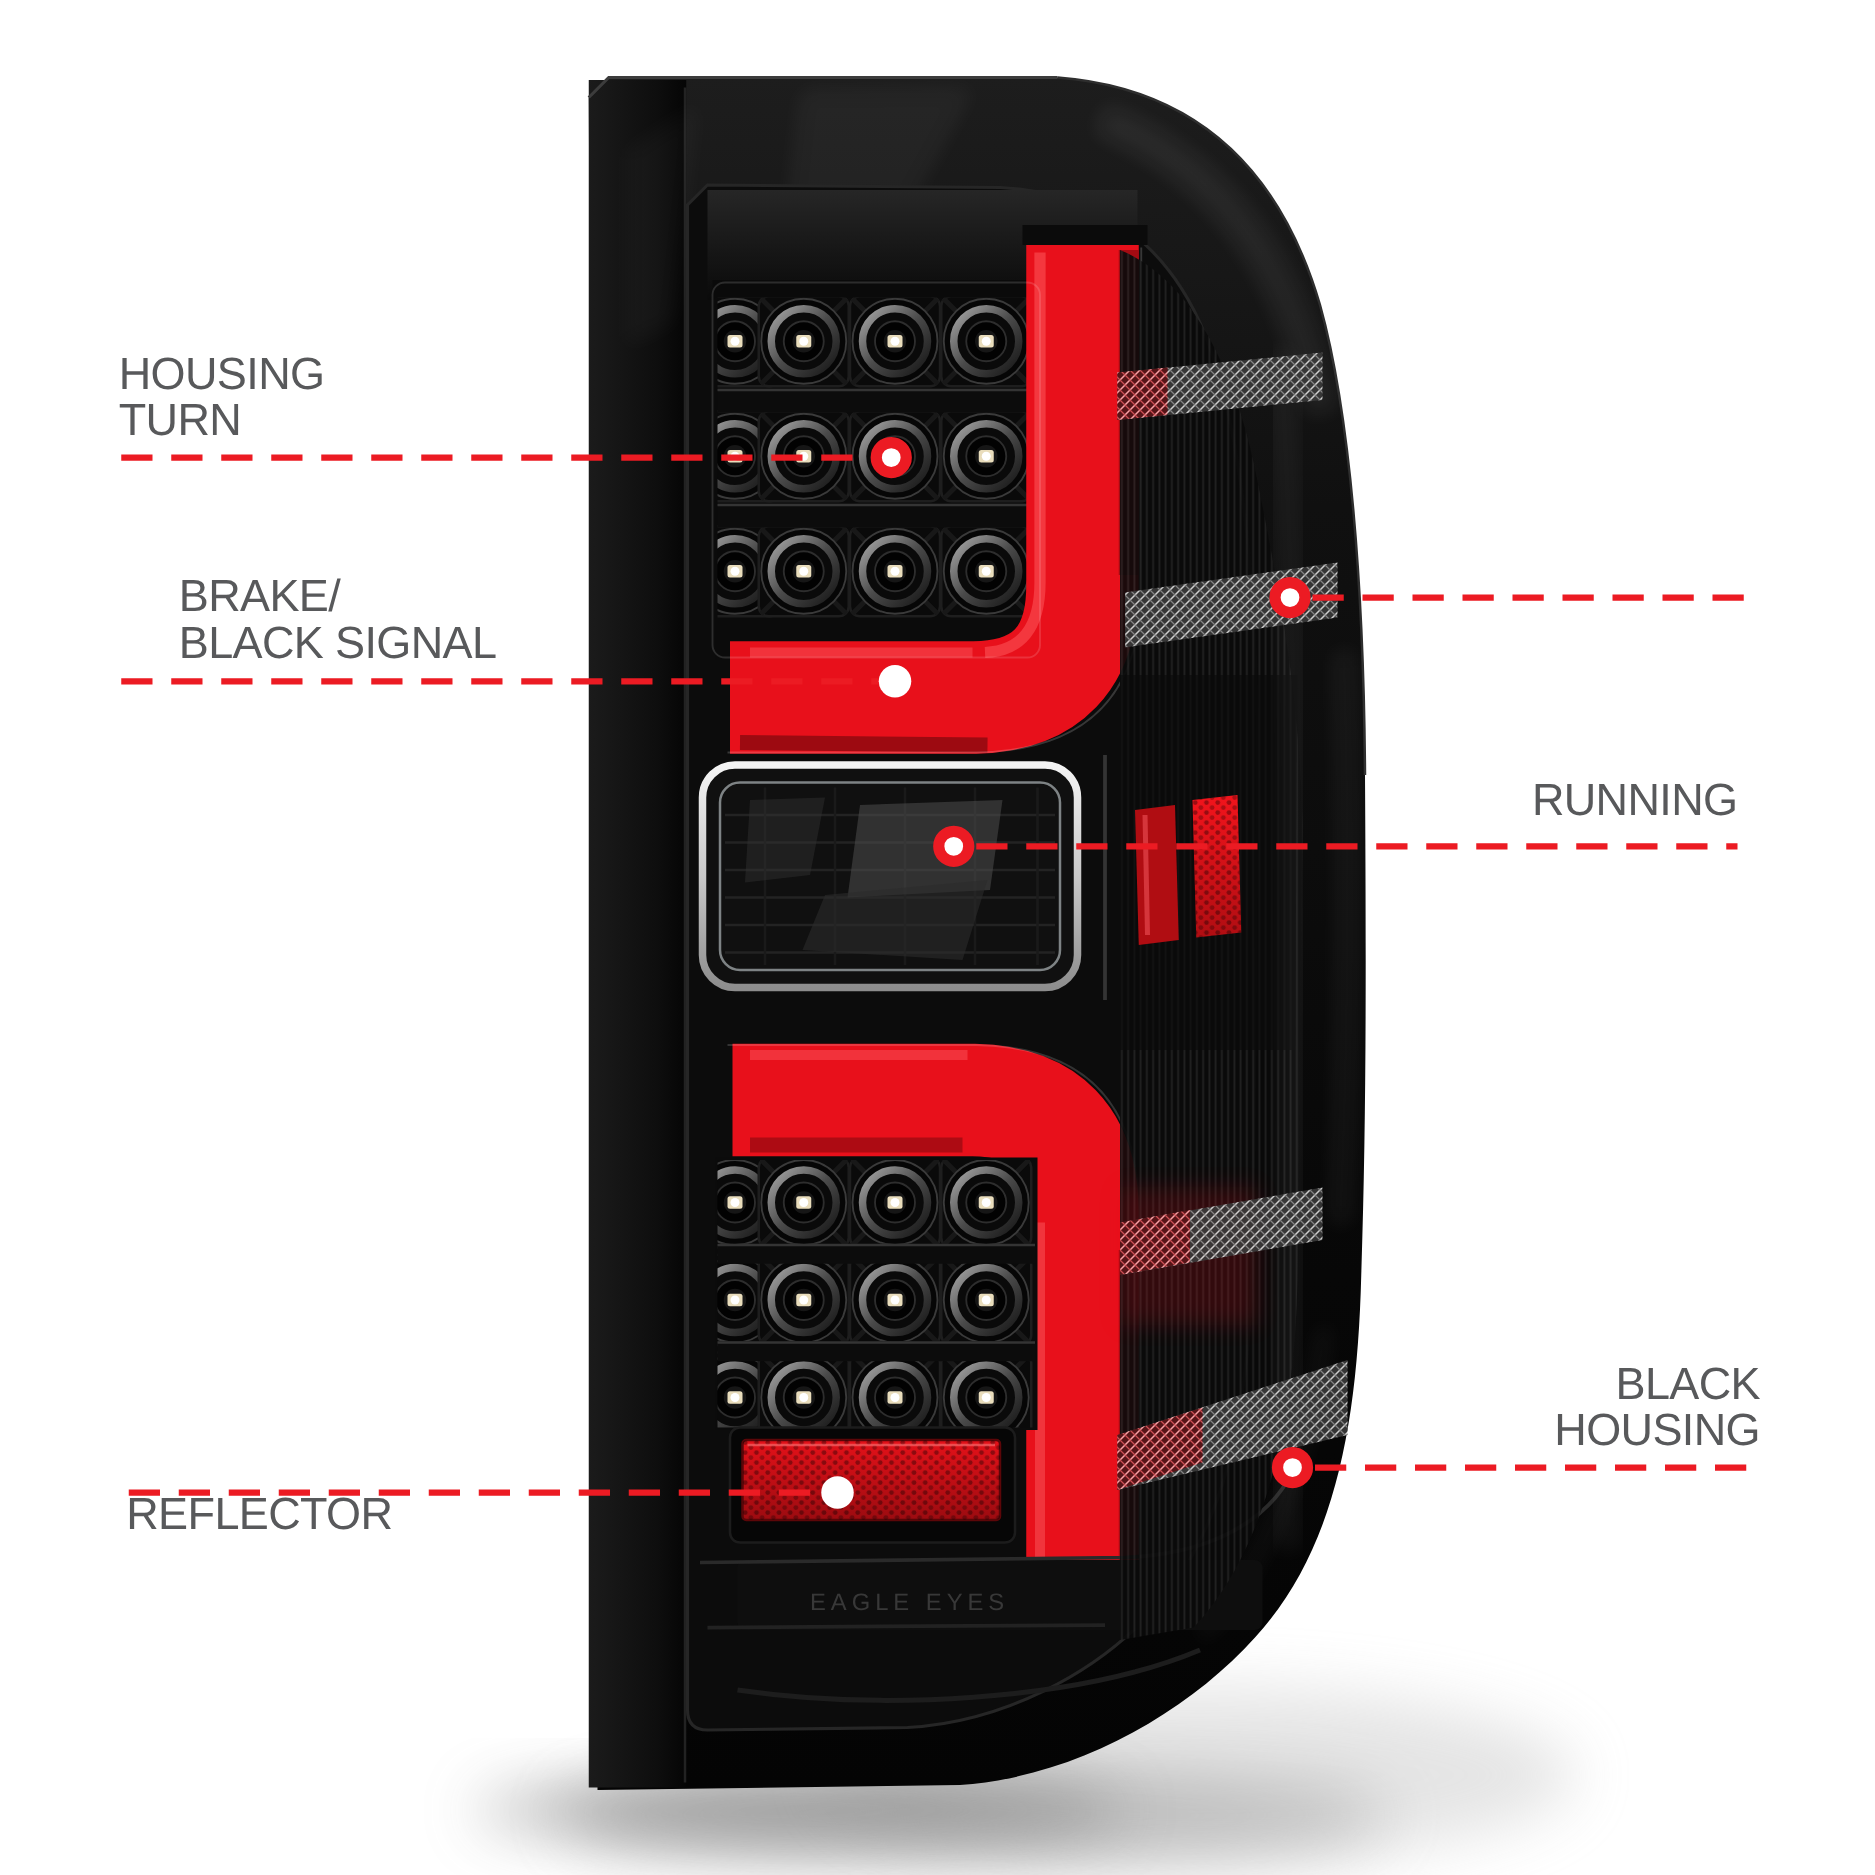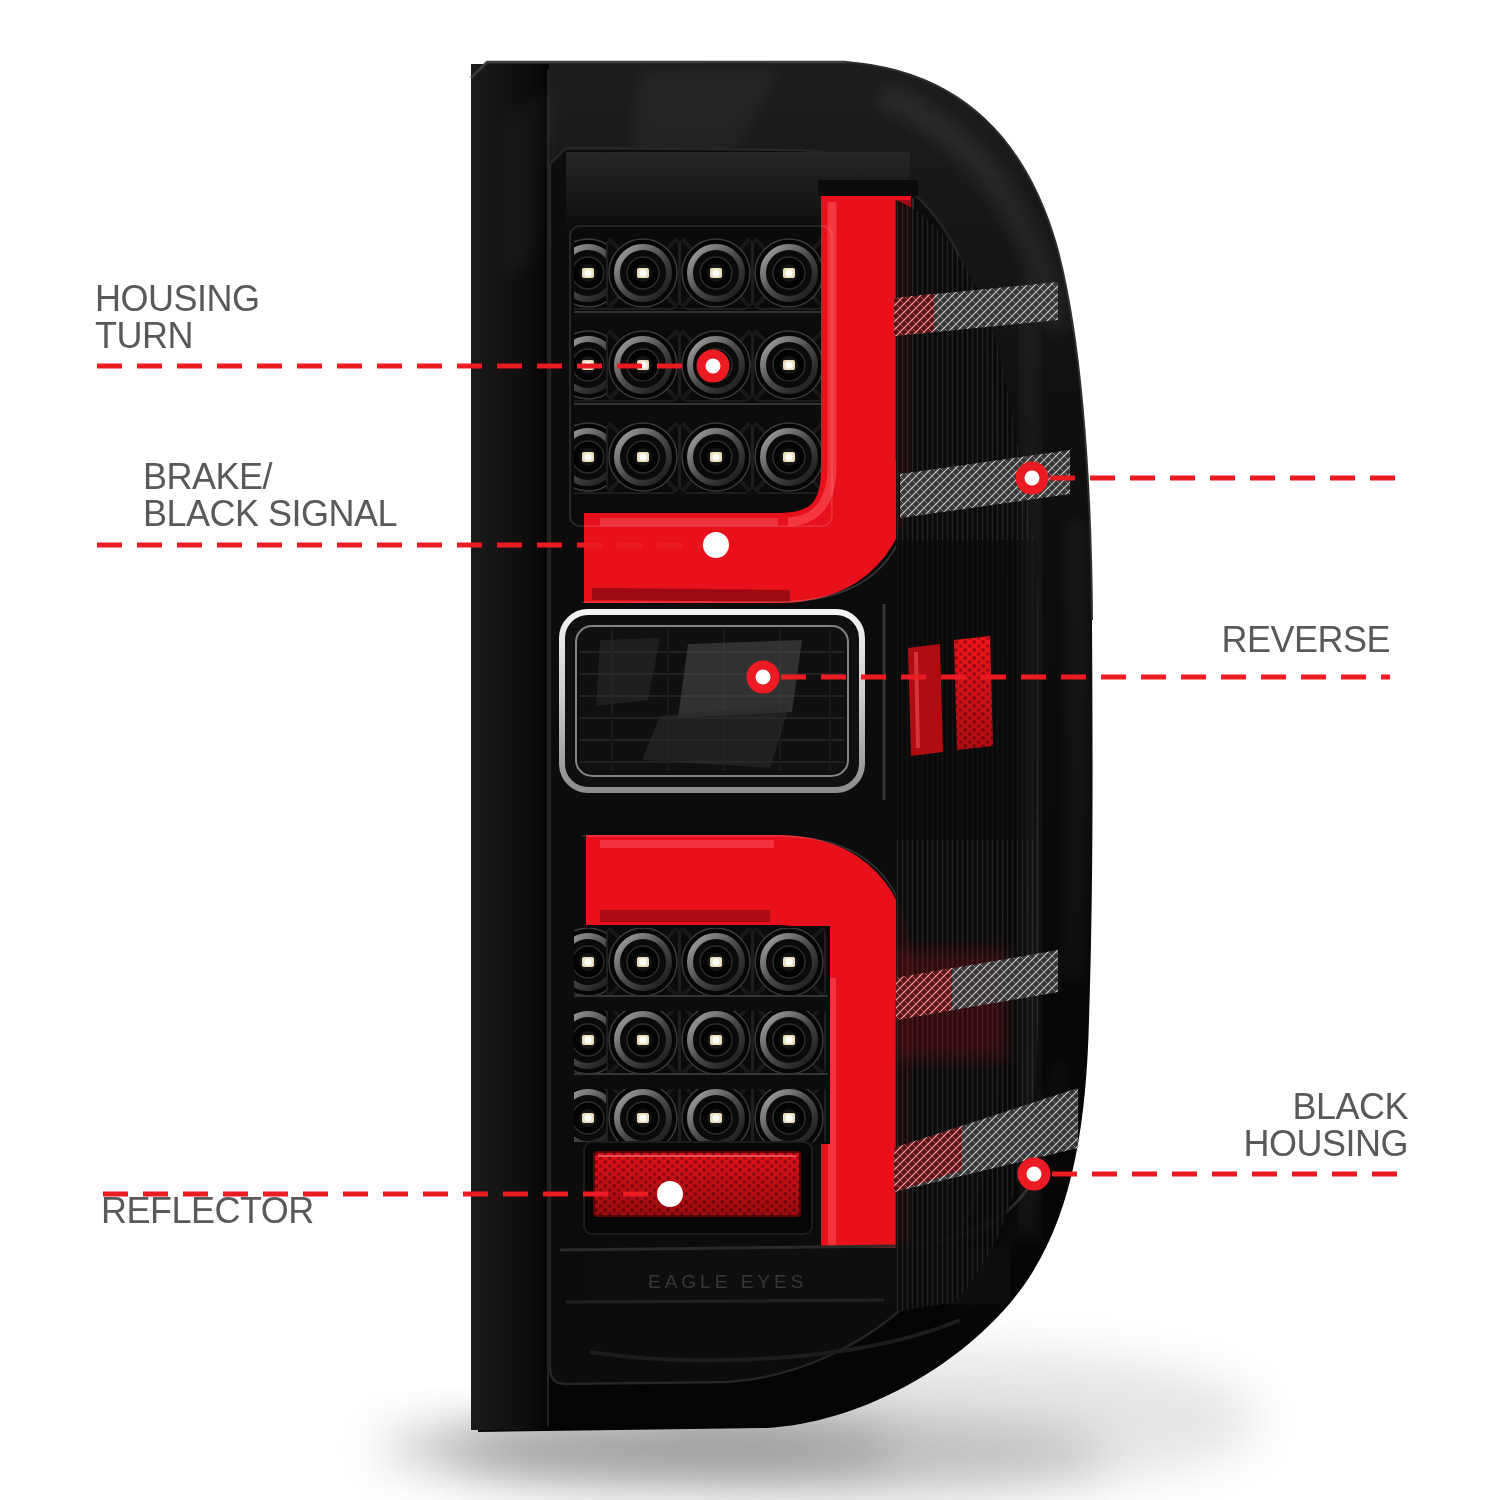--- a/index.html
+++ b/index.html
@@ -290,21 +290,21 @@
     <div>BRAKE/</div>
     <div>BLACK SIGNAL</div>
   </div>
 
   <div class="callout" id="cl-reflector">
     <div>REFLECTOR</div>
   </div>
 
 
   <div class="callout right" id="cl-reverse">
-    <div>REVERSE</div>
+    <div>RUNNING</div>
   </div>
 
   <div class="callout right" id="cl-black">
     <div>BLACK</div>
     <div>HOUSING</div>
   </div>
 
 </div>
 
 </body></html>

